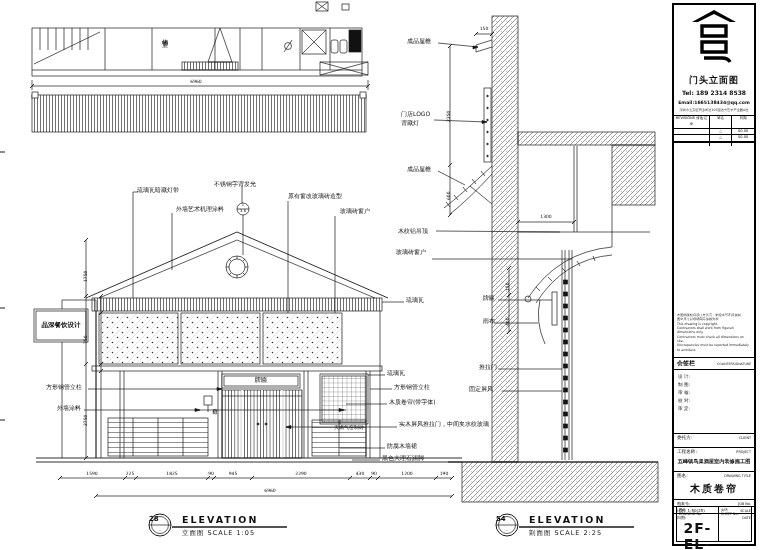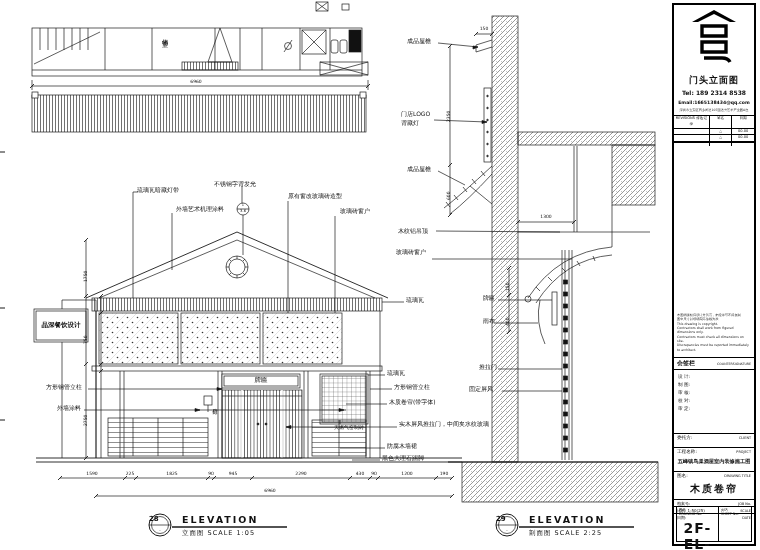--- a/index.html
+++ b/index.html
@@ -314,21 +314,21 @@
 <div class="rot" style="left:447px;top:122px">2350</div>
 <div class="rot" style="left:447px;top:200px">600</div>
 <div class="dim" style="left:546px;top:215px">1300</div>
 <div class="rot" style="left:506px;top:291px">150</div>
 <div class="rot" style="left:506px;top:326px">400</div>
 
 <div class="cap-num" style="left:149px;top:515px">28</div>
 <div class="cap-dash" style="left:149px;top:527px">-</div>
 <div class="cap-title" style="left:182px;top:514px">ELEVATION</div>
 <div class="cap-sub" style="left:182px;top:529px">立面图  SCALE 1:05</div>
-<div class="cap-num" style="left:496px;top:515px">29</div>
+<div class="cap-num" style="left:496px;top:515px">54</div>
 <div class="cap-dash" style="left:496px;top:527px">-</div>
 <div class="cap-title" style="left:529px;top:514px">ELEVATION</div>
 <div class="cap-sub" style="left:529px;top:529px">剖面图  SCALE 2:25</div>
 
 <div id="tb">
   <div class="abs" style="top:5px;text-align:center">
     <svg width="44" height="56" viewBox="0 0 44 56" xmlns="http://www.w3.org/2000/svg">
       <polygon points="22,0 44,12 38,12 22,4 6,12 0,12" fill="#000"></polygon>
       <path d="M10,16 H34 V26 H10 Z" fill="none" stroke="#000" stroke-width="3.4"></path>
       <path d="M10,32 H34 V42 H10 Z" fill="none" stroke="#000" stroke-width="3.4"></path>

